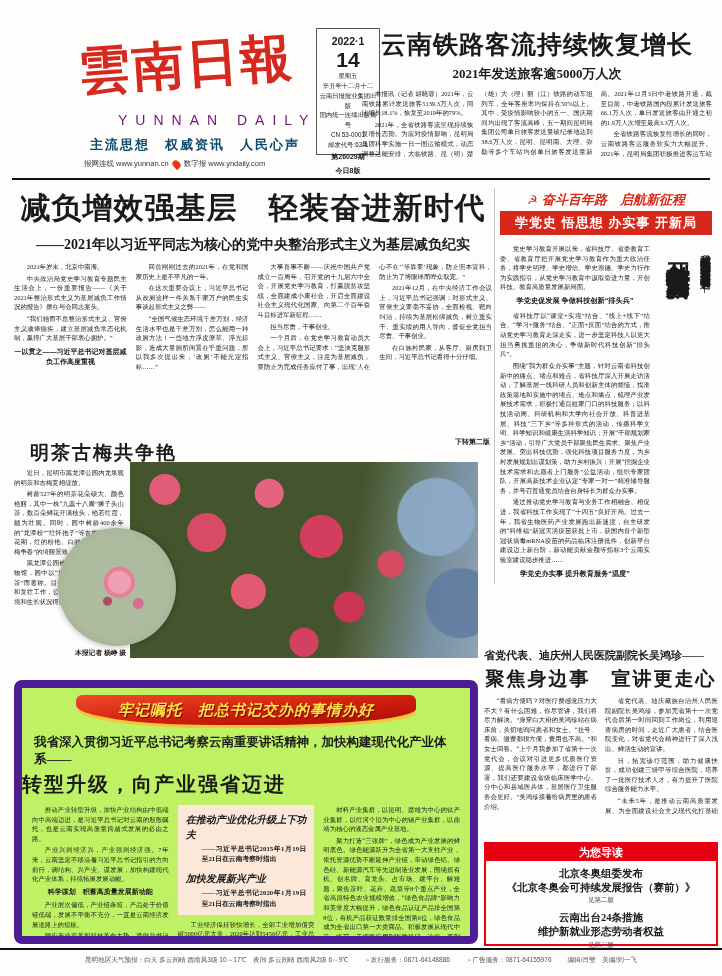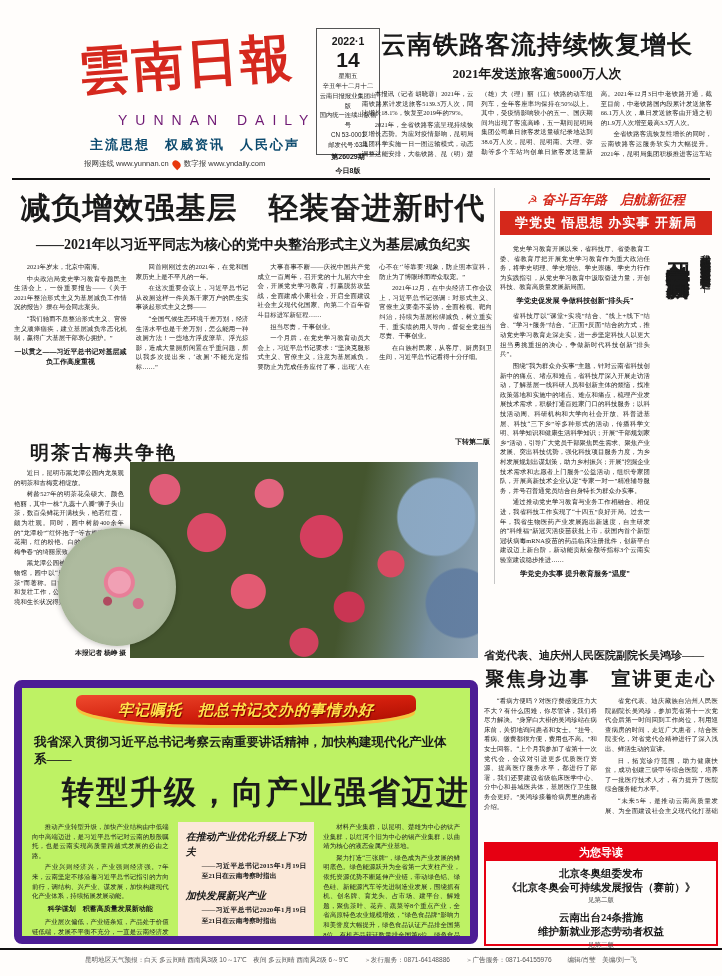--- a/index.html
+++ b/index.html
@@ -82,28 +82,28 @@
   
   .ybox{left:14px;top:680px;width:464px;height:264px;border:8px solid #4c1d95;border-radius:8px;
         background:#bef264;box-sizing:border-box;overflow:hidden;}
   .ribbon{width:340px;height:30px;margin:7px auto 0;border-radius:6px 6px 45% 40%/6px 6px 16px 20px;
           background:linear-gradient(175deg,#ef4a2e 0%,#d01e0c 55%,#a80b00 100%);
           box-shadow:0 4px 0 -1px #f9c23c;text-align:center;}
   .ribbon span{display:inline-block;color:#ffe24a;font-weight:900;font-style:italic;
                font-size:15px;line-height:30px;letter-spacing:1px;text-shadow:1px 1px 1px #7a0000;
                font-family:"Liberation Sans",sans-serif;}
   .ybox .kicker{margin:9px 12px 0;font-size:12.5px;font-weight:bold;}
-  .ybox h1{margin:3px 0 0;font-size:32px;font-weight:900;text-align:right;letter-spacing:2px;}
+  .ybox h1{margin:3px 0 0;font-size:20px;font-weight:900;text-align:left;letter-spacing:2px;}
   .ybox .row{display:flex;gap:9px;margin:7px 10px 0;height:162px;}
   .ybox .col{flex:1;overflow:hidden;}
   .ybox .col3{display:flex;flex-direction:column;}
   .ybox .col3 .txt{flex:1;overflow:hidden;}
   .ybox .sub{font-weight:bold;text-indent:0;text-align:center;font-size:7px;margin:3px 0;
              font-family:"Liberation Sans",sans-serif;}
-  .qbox{background:#fbe8d9;padding:7px 8px 17px;margin-bottom:5px;}
+  .qbox{background:#fbe8d9;padding:7px 8px 5px;margin-bottom:5px;}
   .qbox .qt{font-size:10px;font-weight:bold;font-style:italic;text-indent:0;margin:0 0 2px;}
   .qbox .qs{font-size:6.8px;font-weight:bold;text-indent:0;margin:0 0 7px;padding-left:16px;}
   .qbox .qs:last-child{margin-bottom:1px;}
   
   .cg-banner{left:484px;top:592px;width:234px;text-align:center;}
   .cg-red{background:linear-gradient(180deg,#e8462e,#c8140a);border-radius:9px 9px 0 0;
           color:#fff8d0;font-weight:900;font-size:13px;padding:5px 0;letter-spacing:.5px;
           font-family:"Liberation Sans",sans-serif;}
   .cg-yellow{background:#ffd71c;color:#d5281b;font-weight:900;font-size:11px;padding:3px 0;
              font-family:"Liberation Sans",sans-serif;}

